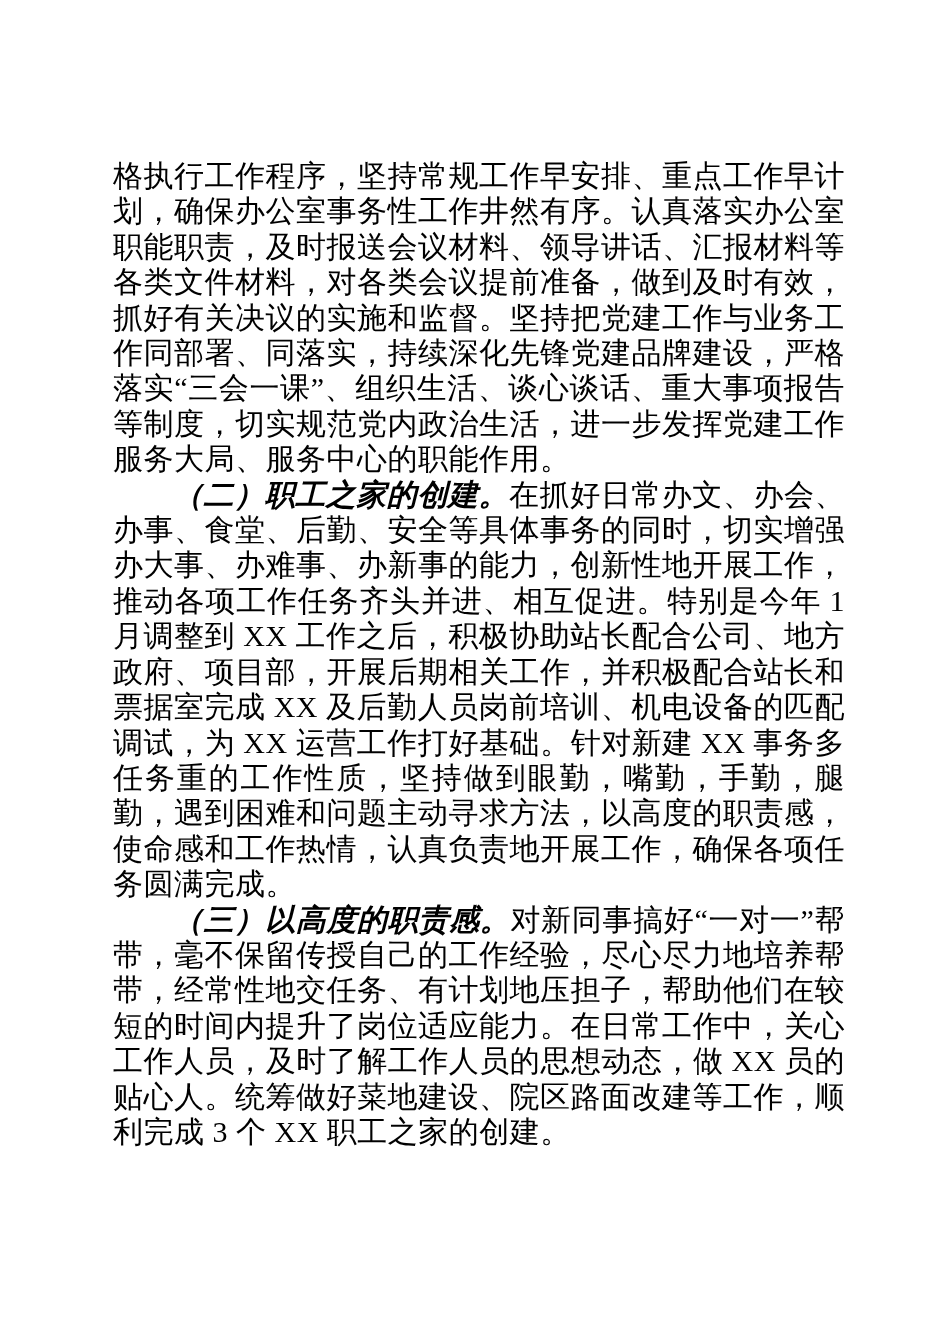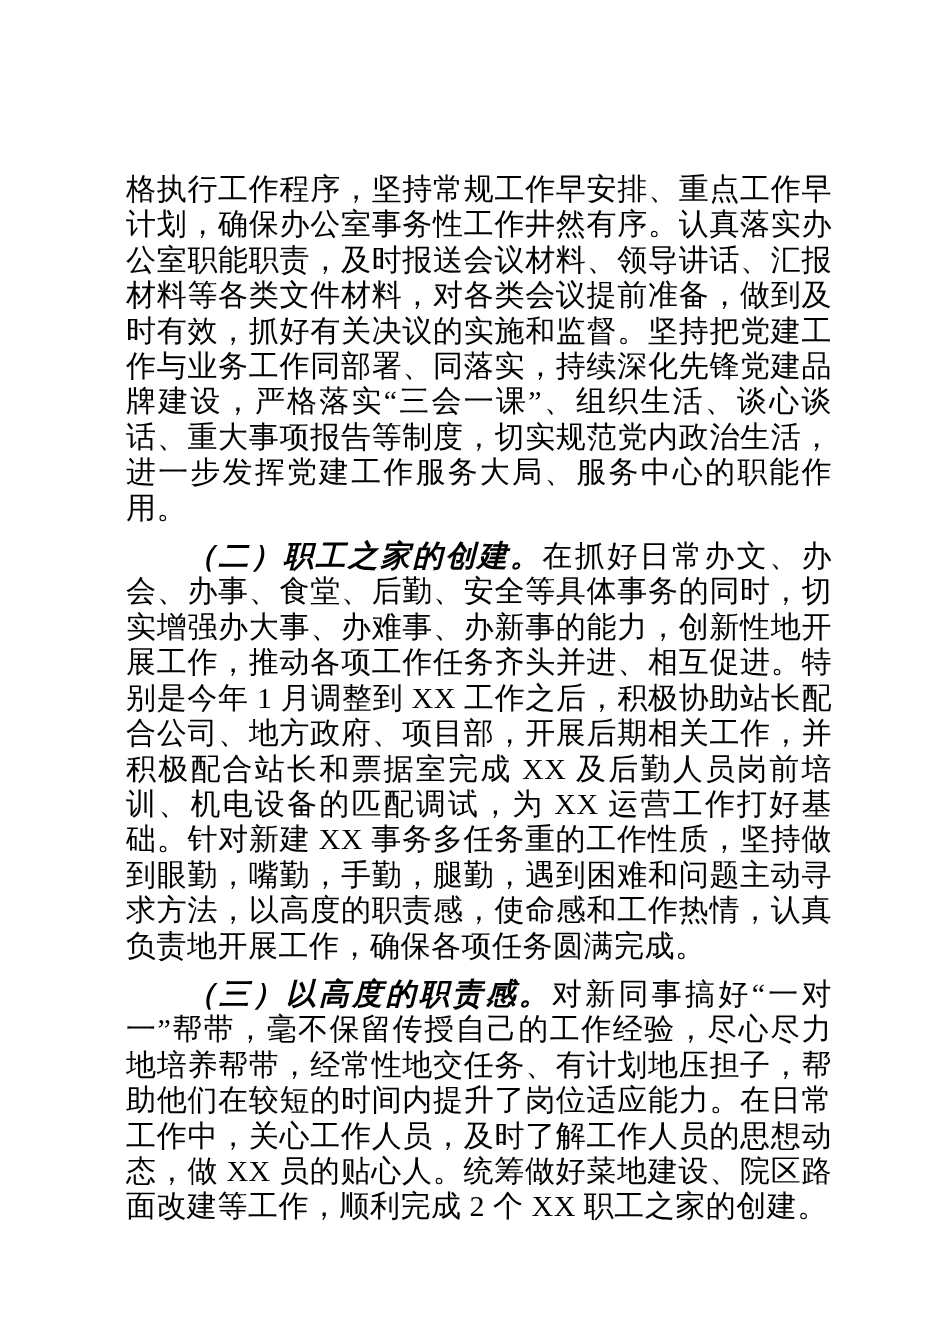--- a/index.html
+++ b/index.html
@@ -21,21 +21,21 @@
     width: 732px;
     color: #000000;
     font-family: "Liberation Serif", "DejaVu Serif", serif;
     font-size: 30px;
     line-height: 35.4px;
     text-align: justify;
     text-justify: inter-ideograph;
     letter-spacing: 0.5px;
   }
   .content p {
-    margin: 13px;
+    margin: 0;
     padding: 0;
     text-indent: 2em;
   }
   .content p.no-indent {
     text-indent: 0;
   }
   .lead {
     font-weight: bold;
     font-style: italic; 
   }
@@ -51,19 +51,19 @@
 <div class="page">
   <div class="content">
 
     <p class="no-indent">格执行工作程序，坚持常规工作早安排、重点工作早计划，确保办公室事务性工作井然有序。认真落实办公室职能职责，及时报送会议材料、领导讲话、汇报材料等各类文件材料，对各类会议提前准备，做到及时有效，抓好有关决议的实施和监督。坚持把党建工作与业务工作同部署、同落实，持续深化先锋党建品牌建设，严格落实“三会一课”、组织生活、谈心谈话、重大事项报告等制度，切实规范党内政治生活，进一步发挥党建工作服务大局、服务中心的职能作用。</p>
 
     <p>
       <span class="lead">（二）职工之家的创建。</span><span>在抓好日常办文、办会、办事、食堂、后勤、安全等具体事务的同时，切实增强办大事、办难事、办新事的能力，创新性地开展工作，推动各项工作任务齐头并进、相互促进。特别是今年 1 月调整到 XX 工作之后，积极协助站长配合公司、地方政府、项目部，开展后期相关工作，并积极配合站长和票据室完成 XX 及后勤人员岗前培训、机电设备的匹配调试，为 XX 运营工作打好基础。针对新建 XX 事务多任务重的工作性质，坚持做到眼勤，嘴勤，手勤，腿勤，遇到困难和问题主动寻求方法，以高度的职责感，使命感和工作热情，认真负责地开展工作，确保各项任务圆满完成。</span>
     </p>
 
     <p>
-      <span class="lead">（三）以高度的职责感。</span><span>对新同事搞好“一对一”帮带，毫不保留传授自己的工作经验，尽心尽力地培养帮带，经常性地交任务、有计划地压担子，帮助他们在较短的时间内提升了岗位适应能力。在日常工作中，关心工作人员，及时了解工作人员的思想动态，做 XX 员的贴心人。统筹做好菜地建设、院区路面改建等工作，顺利完成 2 个 XX 职工之家的创建。</span>
+      <span class="lead">（三）以高度的职责感。</span><span>对新同事搞好“一对一”帮带，毫不保留传授自己的工作经验，尽心尽力地培养帮带，经常性地交任务、有计划地压担子，帮助他们在较短的时间内提升了岗位适应能力。在日常工作中，关心工作人员，及时了解工作人员的思想动态，做 XX 员的贴心人。统筹做好菜地建设、院区路面改建等工作，顺利完成 3 个 XX 职工之家的创建。</span>
     </p>
 
 
 
   </div>
 </div>
 
 </body></html>

